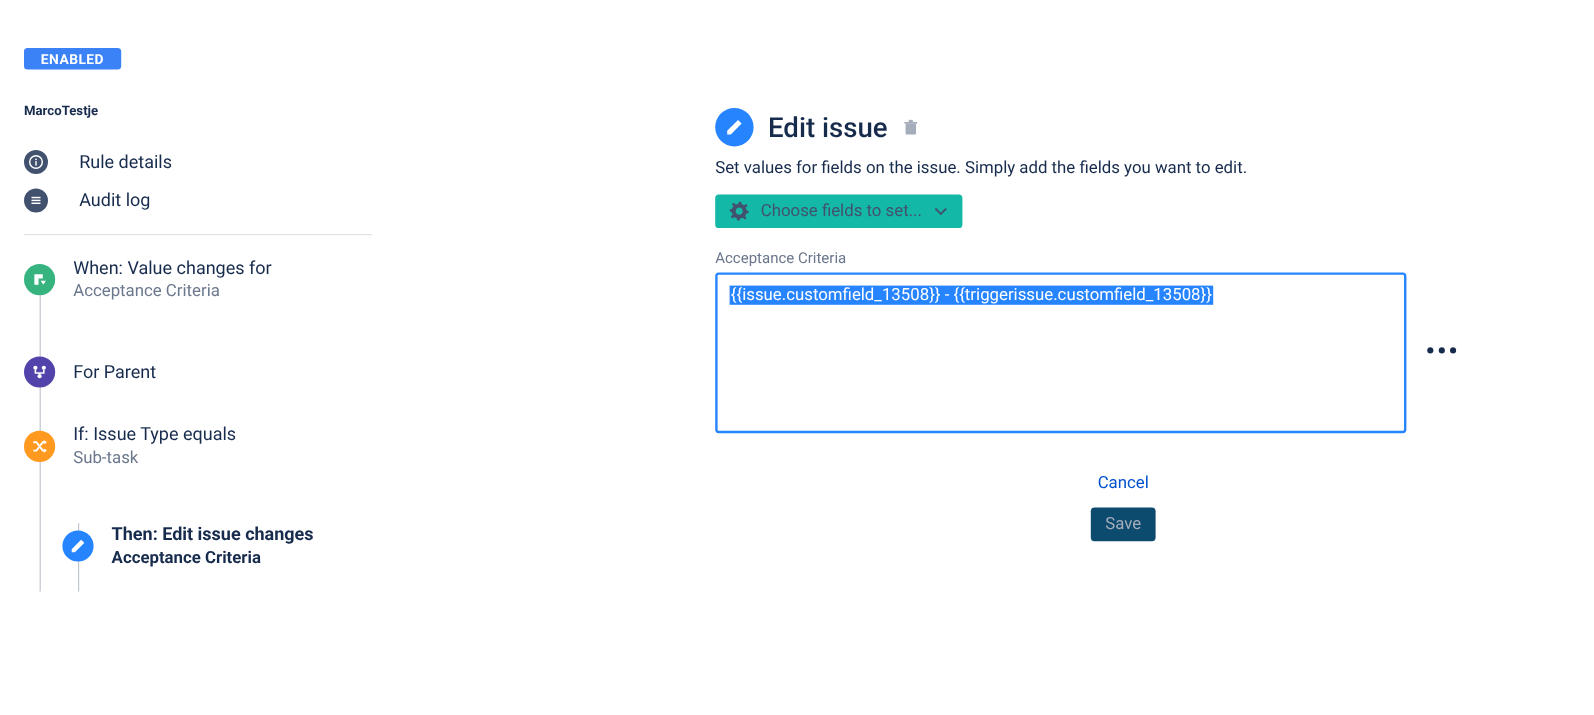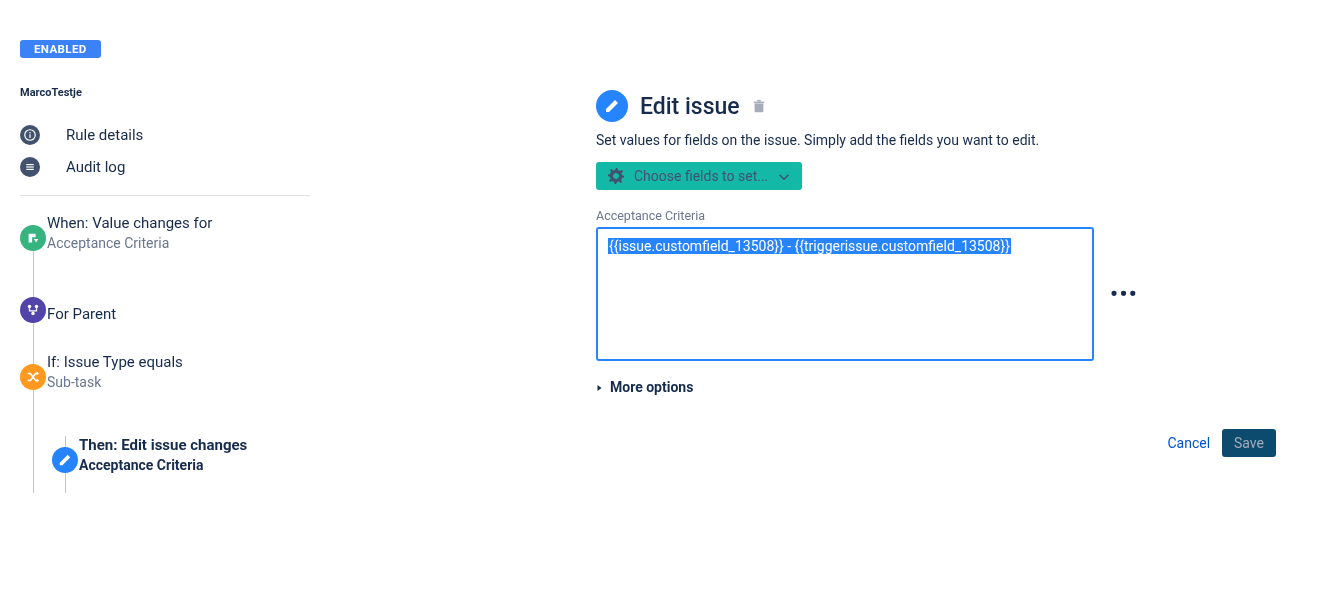--- a/index.html
+++ b/index.html
@@ -101,22 +101,22 @@
     left: 45px;
     top: 0;
     bottom: 0;
     width: 1px;
     background: #c1c7d0;
   }
 
   .chain-step {
     position: relative;
     display: flex;
-    align-items: flex-end;
-    gap: 1px;
+    align-items: center;
+    gap: 15px;
     padding-bottom: 46px;
     cursor: pointer;
   }
 
   .chain-step.nested {
     padding-left: 32px;
   }
 
   .step-icon {
     width: 26px;
@@ -204,21 +204,21 @@
 
   .field-label {
     font-size: 12.5px;
     color: #6b778c;
     margin: 18px 0 4px 0;
   }
 
   .field-row { display: flex; align-items: center; gap: 12px; }
 
   .textarea {
-    width: 498px;
+    width: 576px;
     height: 134px;
     border: 2px solid #2684ff;
     border-radius: 3px;
     padding: 8px 10px;
     font-family: inherit;
     font-size: 14px;
     resize: none;
     outline: none;
     line-height: 1.4;
     color: #172b4d;
@@ -250,20 +250,21 @@
   }
   .more-options .caret svg { width: 8px; height: 8px; fill: #172b4d; }
 
   .actions {
     display: flex;
     justify-content: flex-end;
     gap: 12px;
     align-items: center;
     margin-top: 34px;
     width: 680px;
+    flex-direction: column;
   }
 
   .cancel-link {
     color: #0052cc;
     font-size: 14px;
     cursor: pointer;
   }
 
   .save-btn {
     background: #0c4a6e;
@@ -431,24 +432,18 @@
         </svg></span>
   </div>
 
   <div class="field-label">Acceptance Criteria</div>
 
   <div class="field-row">
     <div class="textarea" contenteditable="true" style=""><span class="sel">{{issue.customfield_13508}} - {{triggerissue.customfield_13508}}</span></div>
     <div class="dots">•••</div>
   </div>
 
-  <div class="more-options">
-    <span class="caret"><svg viewBox="0 0 16 16">
-          <use href="#i-caret-r"></use>
-        </svg></span>
-    <span>More options</span>
-  </div>
 
   <div class="actions">
     <div class="cancel-link">Cancel</div>
     <div class="save-btn">Save</div>
   </div>
 </div>
 
 </body></html>

